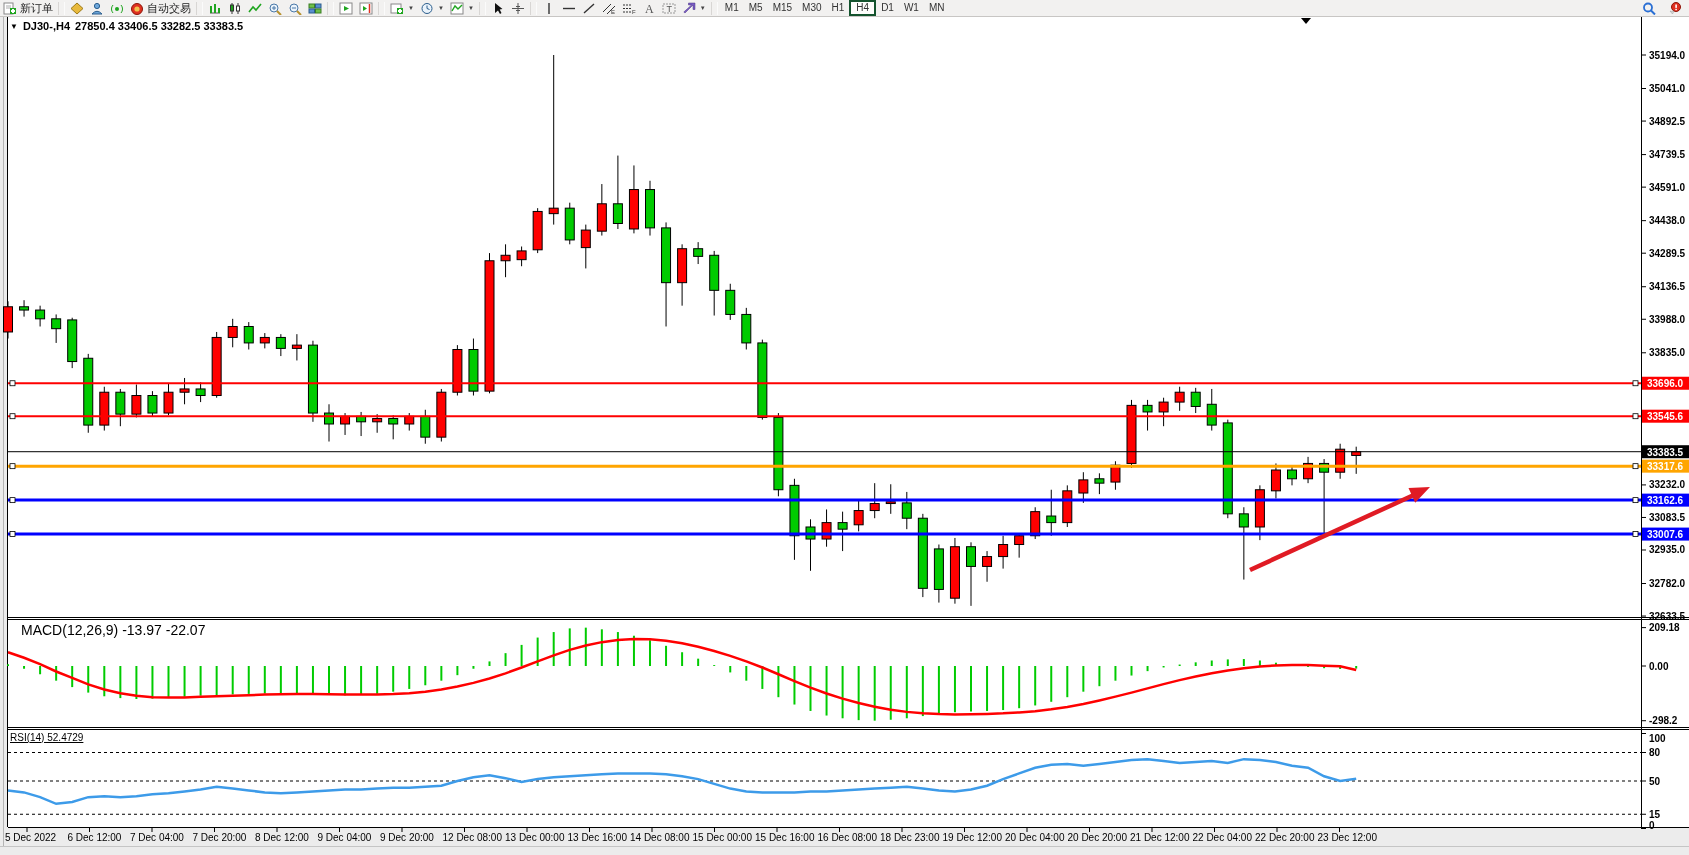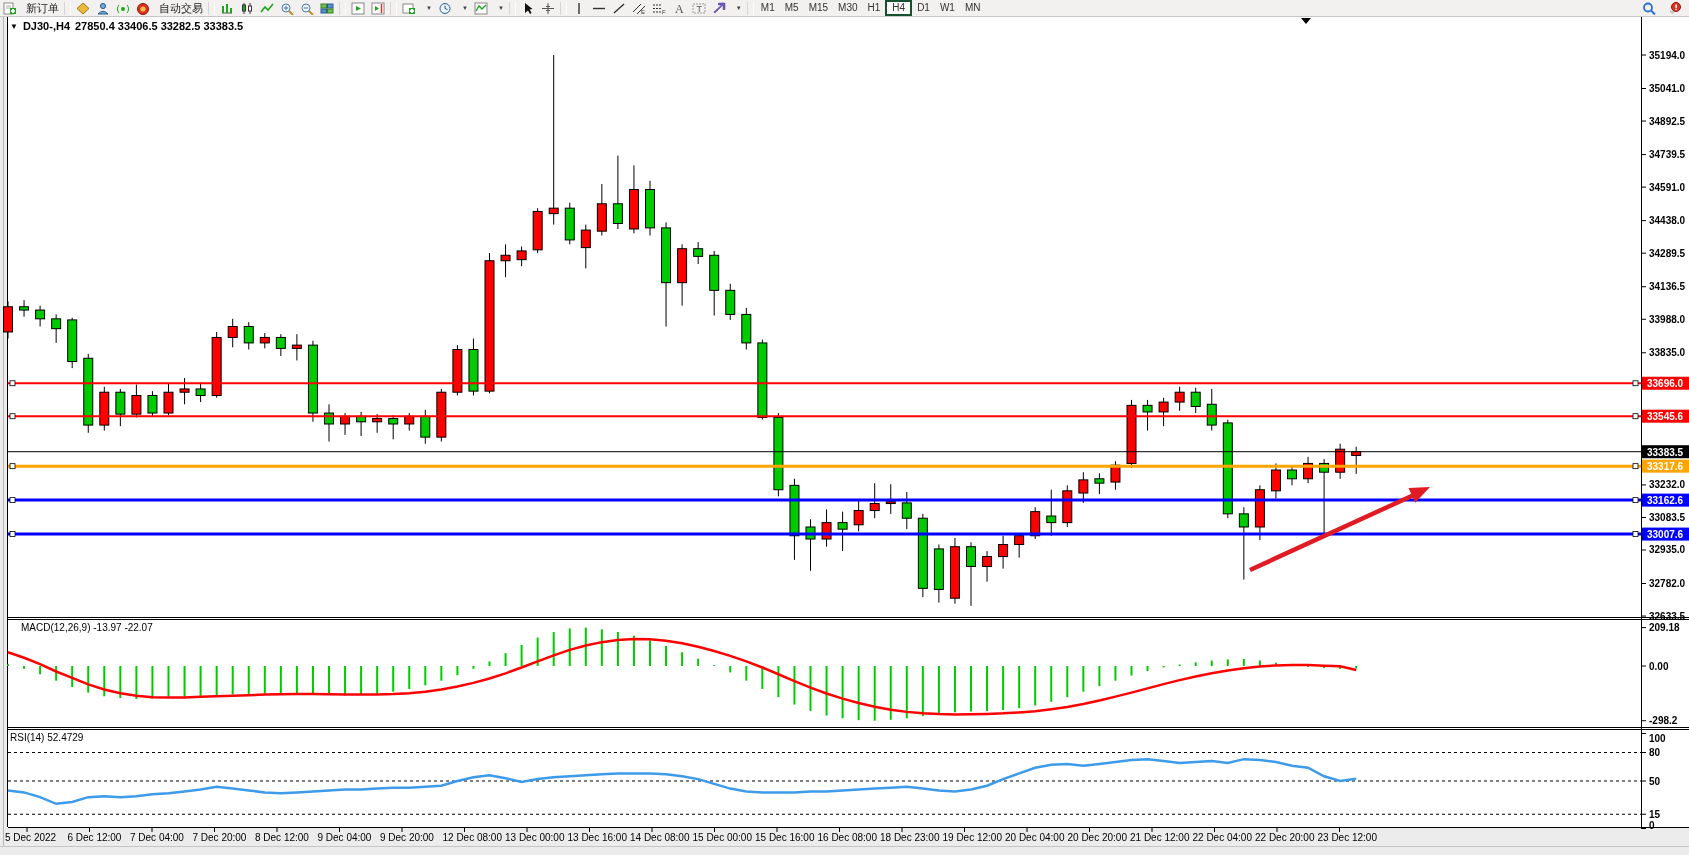--- a/index.html
+++ b/index.html
@@ -1,35 +1,35 @@
 <!DOCTYPE html>
 <html><head>
 <meta charset="utf-8">
 <style>
   html,body{margin:0;padding:0;background:#ececec;font-family:"Liberation Sans",sans-serif;}
   #app{position:relative;width:1689px;height:855px;overflow:hidden;background:#ececec;}
   #chart-svg{position:absolute;left:0;top:0;}
   
   #toolbar{position:absolute;left:0;top:0;width:1689px;height:16px;background:#f2f1f0;
     border-bottom:1px solid #c8c6c4;display:flex;align-items:center;z-index:10;font-size:11px;color:#222;}
-  .tb-btn{display:flex;align-items:center;gap:9px;padding:0 3px;height:15px;cursor:default;}
+  .tb-btn{display:flex;align-items:center;gap:3px;padding:0 3px;height:15px;cursor:default;}
   .tb-sep{width:5px;height:13px;border-left:1px solid #d8d6d4;border-right:1px solid #fbfbfb;margin:0 2px;}
   .tb-label{white-space:nowrap;font-size:11px;}
   .tb-dd{font-size:6px;color:#444;margin-left:1px;}
   .tf-btn{padding:0 5px;height:14px;line-height:14px;font-size:10px;color:#333;cursor:default;}
   .tf-btn.active{background:#fdfdfb;border:2px solid #14532d;height:12px;line-height:12px;}
   #tb-right{position:absolute;right:4px;top:0;height:16px;display:flex;align-items:center;gap:6px;}
   .ico{display:inline-block;width:14px;height:13px;}
   .ico svg{display:block;}
   
   .flabel{position:absolute;z-index:5;color:#000;white-space:nowrap;}
   #chart-title{left:10px;top:20px;font-size:11px;font-weight:bold;display:flex;gap:5px;align-items:center;}
   #chart-menu-tri{font-size:8px;}
-  #macd-label{left:10px;top:622px;font-size:10px;padding-left:11px;}
-  #rsi-label{left:10px;top:732px;font-size:10px;}
+  #macd-label{left:10px;top:622px;font-size:14px;padding-left:11px;}
+  #rsi-label{left:10px;top:732px;font-size:10px;text-decoration:underline;}
 </style>
 </head>
 <body>
 
 <div id="app">
   <div id="toolbar">
     <span id="tb-items" style="display: flex; align-items: center;">
         <span class="tb-btn">
           <span class="ico">
             <svg width="14" height="13" viewBox="0 0 14 13">

